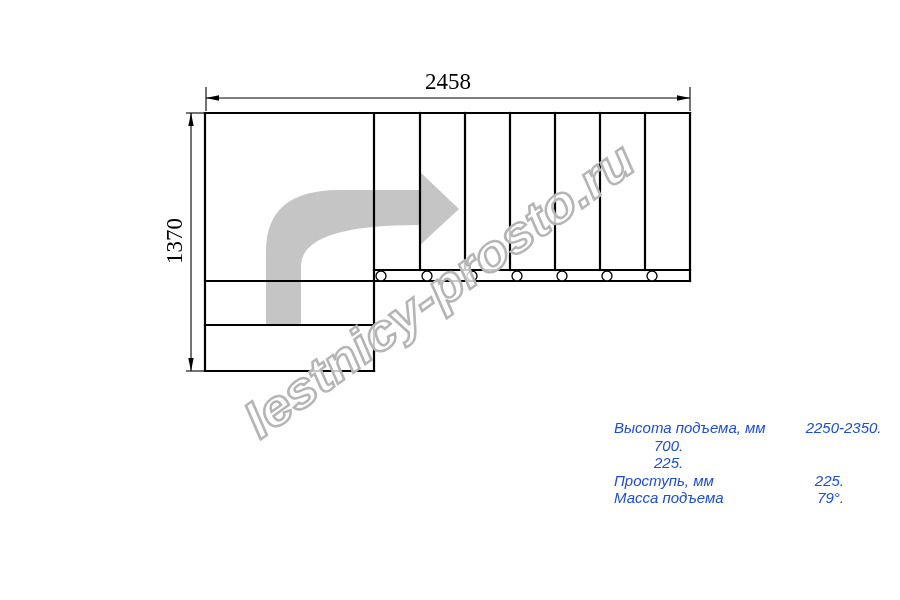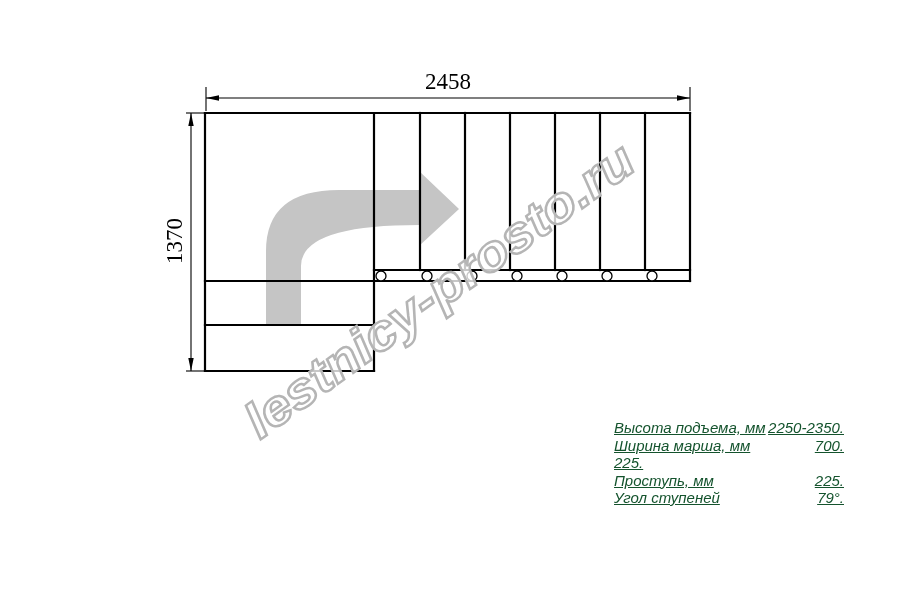--- a/index.html
+++ b/index.html
@@ -23,30 +23,29 @@
   .dim-left{
     left:135px;top:228px;width:80px;
     transform:rotate(-90deg);
     transform-origin:50% 50%;
   }
   .specs{
     position:absolute;
     left:614px;top:419px;width:230px;
     font-style:italic;
     font-size:15px;
-    color:#14532d;
-    text-decoration:underline;
+    color:#1d4ed8;
   }
   .spec-row{
     display:flex;
     justify-content:space-between;
     line-height:17.5px;
     white-space:nowrap;
   }
-  .spec-value{text-align:left;}
+  .spec-value{text-align:left;margin-left:40px;}
 </style>
 </head>
 <body>
 
 <div class="stage">
 
   <svg width="900" height="600" viewBox="0 0 900 600">
 
     <path d="M 266 325
              L 266 251
@@ -114,29 +113,28 @@
   <div class="dim-label dim-top">2458</div>
 
   <div class="dim-label dim-left">1370</div>
 
   <div class="specs">
     <div class="spec-row">
       <span class="spec-label">Высота подъема, мм</span>
       <span class="spec-value">2250-2350.</span>
     </div>
     <div class="spec-row">
-      <span class="spec-label">Ширина марша, мм</span>
       <span class="spec-value">700.</span>
     </div>
     <div class="spec-row">
       <span class="spec-value">225.</span>
     </div>
     <div class="spec-row">
       <span class="spec-label">Проступь, мм</span>
       <span class="spec-value">225.</span>
     </div>
     <div class="spec-row">
-      <span class="spec-label">Угол ступеней</span>
+      <span class="spec-label">Масса подъема</span>
       <span class="spec-value">79°.</span>
     </div>
   </div>
 
 </div>
 
 </body></html>

